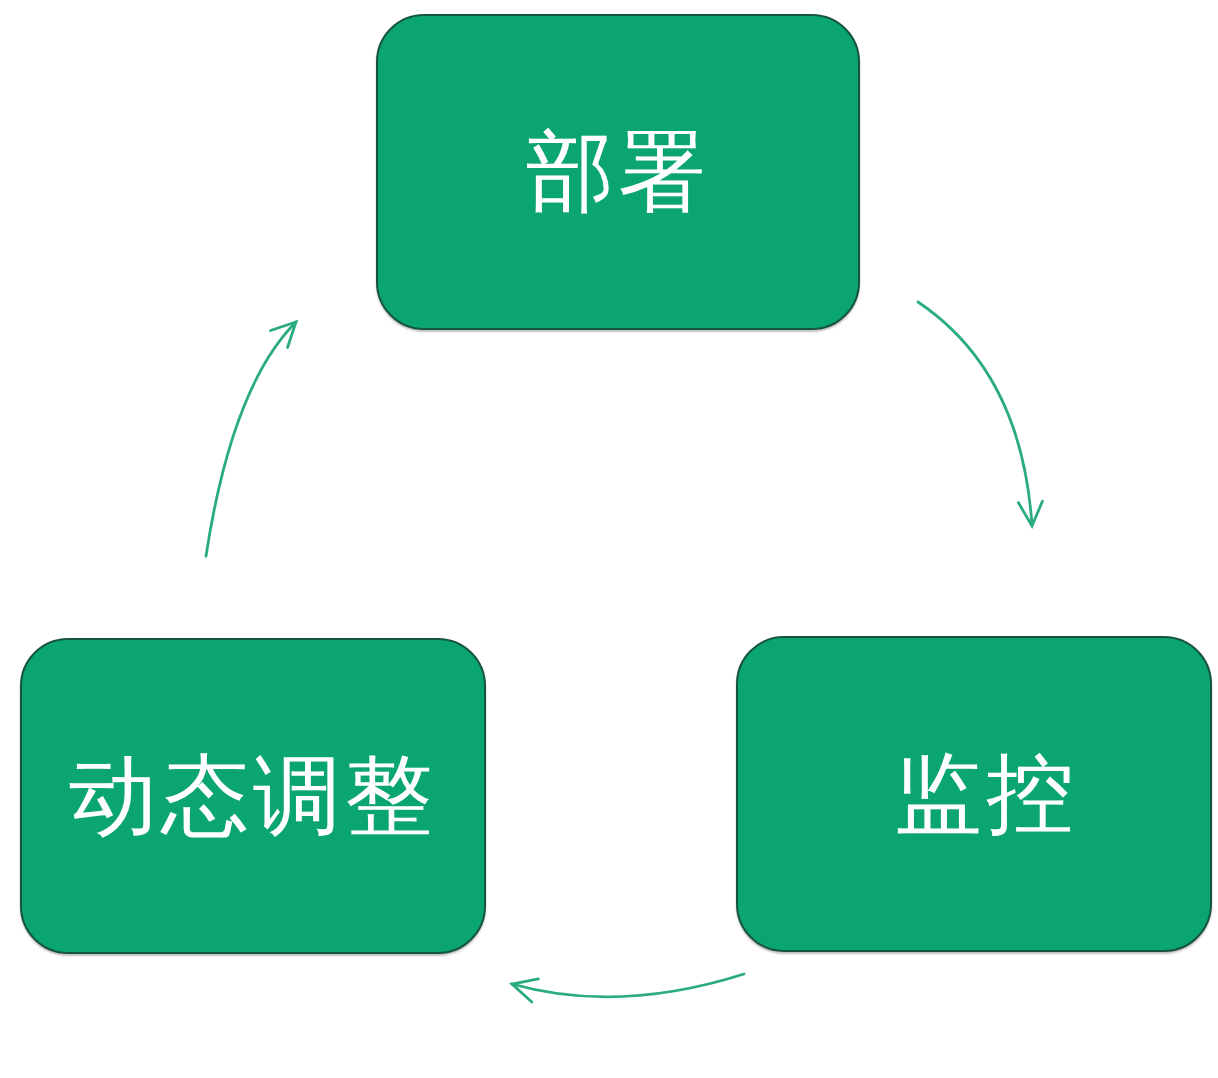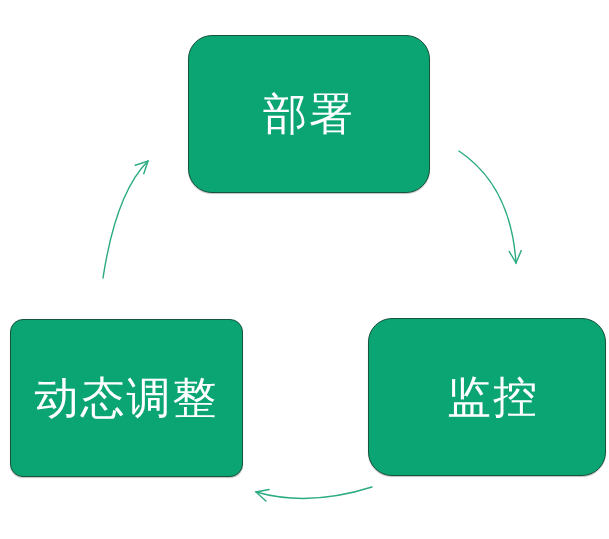--- a/index.html
+++ b/index.html
@@ -40,22 +40,22 @@
     border-radius: 24px;
     display: flex;
     align-items: center;
     justify-content: center;
     color: var(--node-text);
     font-size: 44px;
     letter-spacing: 2px;
     text-align: center;
     box-shadow: 0 1px 1px rgba(0,0,0,0.25);
   }
-  .node-deploy  { left: 188px; top: 7px;   width: 242px; height: 158px; margin-top: 28px; }
-  .node-adjust  { left: 10px;  top: 319px; width: 233px; height: 158px; border-radius: 13px; }
+  .node-deploy  { left: 188px; top: 7px;   width: 242px; height: 158px; }
+  .node-adjust  { left: 10px;  top: 319px; width: 233px; height: 158px; }
   .node-monitor { left: 368px; top: 318px; width: 238px; height: 158px; padding-left: 12px; }
 </style>
 </head>
 <body>
 
 <div class="canvas">
 
   <svg class="arrows" viewBox="0 0 609 539" xmlns="http://www.w3.org/2000/svg">
     <defs>
       <marker id="open-arrowhead" markerUnits="userSpaceOnUse" markerWidth="18" markerHeight="18" viewBox="0 0 18 18" refX="15" refY="9" orient="auto">

